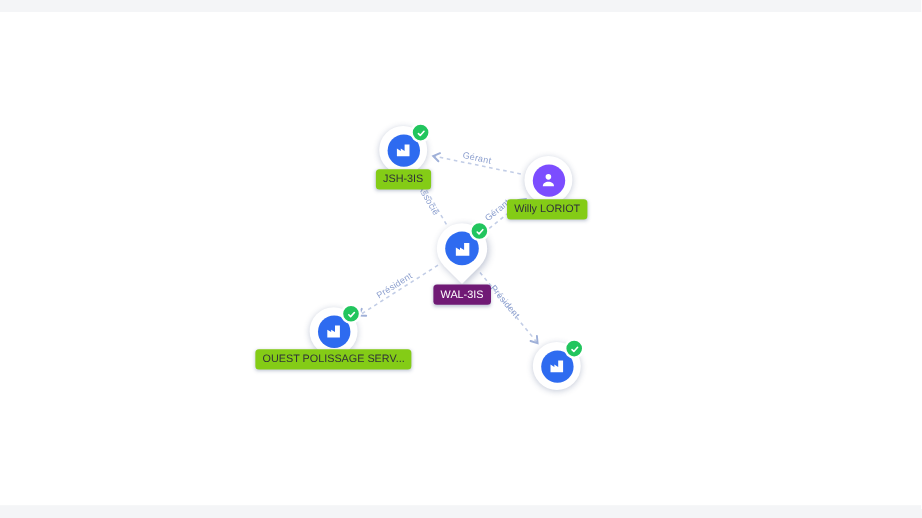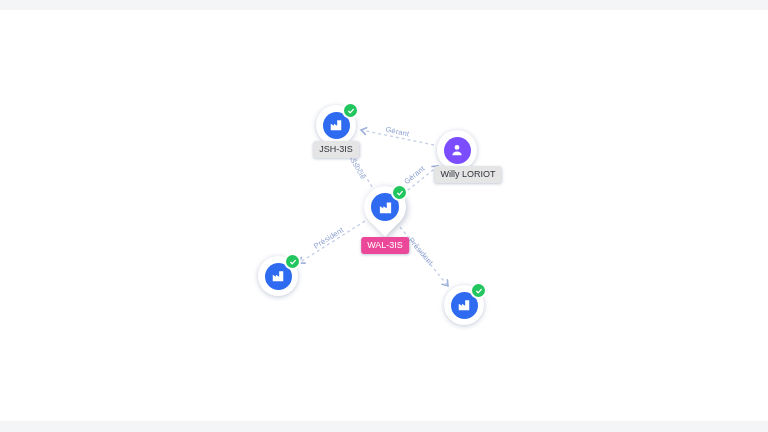--- a/index.html
+++ b/index.html
@@ -51,25 +51,25 @@
     box-shadow:0 2px 6px rgba(40,60,110,.3);
   }
   .pin-inner {
     position:absolute; left:7px; top:7px; width:28px; height:28px; border-radius:50%;
     background:#2e6bf0; display:flex; align-items:center; justify-content:center;
   }
   .pin-wrap .check { top:-2px; right:-2px; }
 
   .node-label {
     position:absolute; transform:translateX(-50%);
-    background:#e5e5e5; color:#2f3238; font-size:9px; line-height:1;
+    background:#84cc16; color:#2f3238; font-size:9px; line-height:1;
     padding:4px 6px; border-radius:3px; white-space:nowrap;
     box-shadow:0 1px 3px rgba(40,60,110,.28);
   }
-  .node-label.primary { background:#ec4899; color:#fff;text-align:center; }
+  .node-label.primary { background:#701a75; color:#fff;text-align:center; }
 </style>
 </head>
 <body>
 
 <div class="canvas">
 
   <div class="band top"></div>
   <div class="band bottom"></div>
 
   <svg class="edges" width="768" height="432">
@@ -122,34 +122,35 @@
   <div class="node-label" style="left:336px; top:141px;">JSH-3IS</div>
 
   <div class="node stacked" style="left:457px; top:150px;">
     <div class="icon-circle icon-purple">
       <svg width="14" height="14" viewBox="0 0 24 24">
         <circle cx="12" cy="7.5" r="4" fill="#fff"></circle>
         <path d="M4 21c0-4.2 3.6-6.5 8-6.5s8 2.3 8 6.5z" fill="#fff"></path>
       </svg>
     </div>
   </div>
-  <div class="node-label" style="left:456px; top:166px;margin-left:12px;">Willy LORIOT</div>
+  <div class="node-label" style="left:456px; top:166px;">Willy LORIOT</div>
 
   <div class="node" style="left:278px; top:276px;">
     <div class="icon-circle icon-blue">
       <svg width="14" height="14" viewBox="0 0 24 24">
         <path d="M3 21V10l5.5 3.3V10L14 13.3V4h7v17H3z" fill="#fff"></path>
       </svg>
     </div>
     <div class="check">
       <svg width="8" height="8" viewBox="0 0 12 12">
           <path d="M2.5 6.5l2.3 2.3 4.7-5.2" stroke="#fff" stroke-width="2" fill="none" stroke-linecap="round" stroke-linejoin="round"></path>
         </svg>
     </div>
   </div>
+  <div class="node-label" style="left:278px; top:291px;">OUEST POLISSAGE SERV...</div>
 
   <div class="node stacked" style="left:464px; top:305px;">
     <div class="icon-circle icon-blue">
       <svg width="14" height="14" viewBox="0 0 24 24">
         <path d="M3 21V10l5.5 3.3V10L14 13.3V4h7v17H3z" fill="#fff"></path>
       </svg>
     </div>
     <div class="check">
       <svg width="8" height="8" viewBox="0 0 12 12">
           <path d="M2.5 6.5l2.3 2.3 4.7-5.2" stroke="#fff" stroke-width="2" fill="none" stroke-linecap="round" stroke-linejoin="round"></path>

